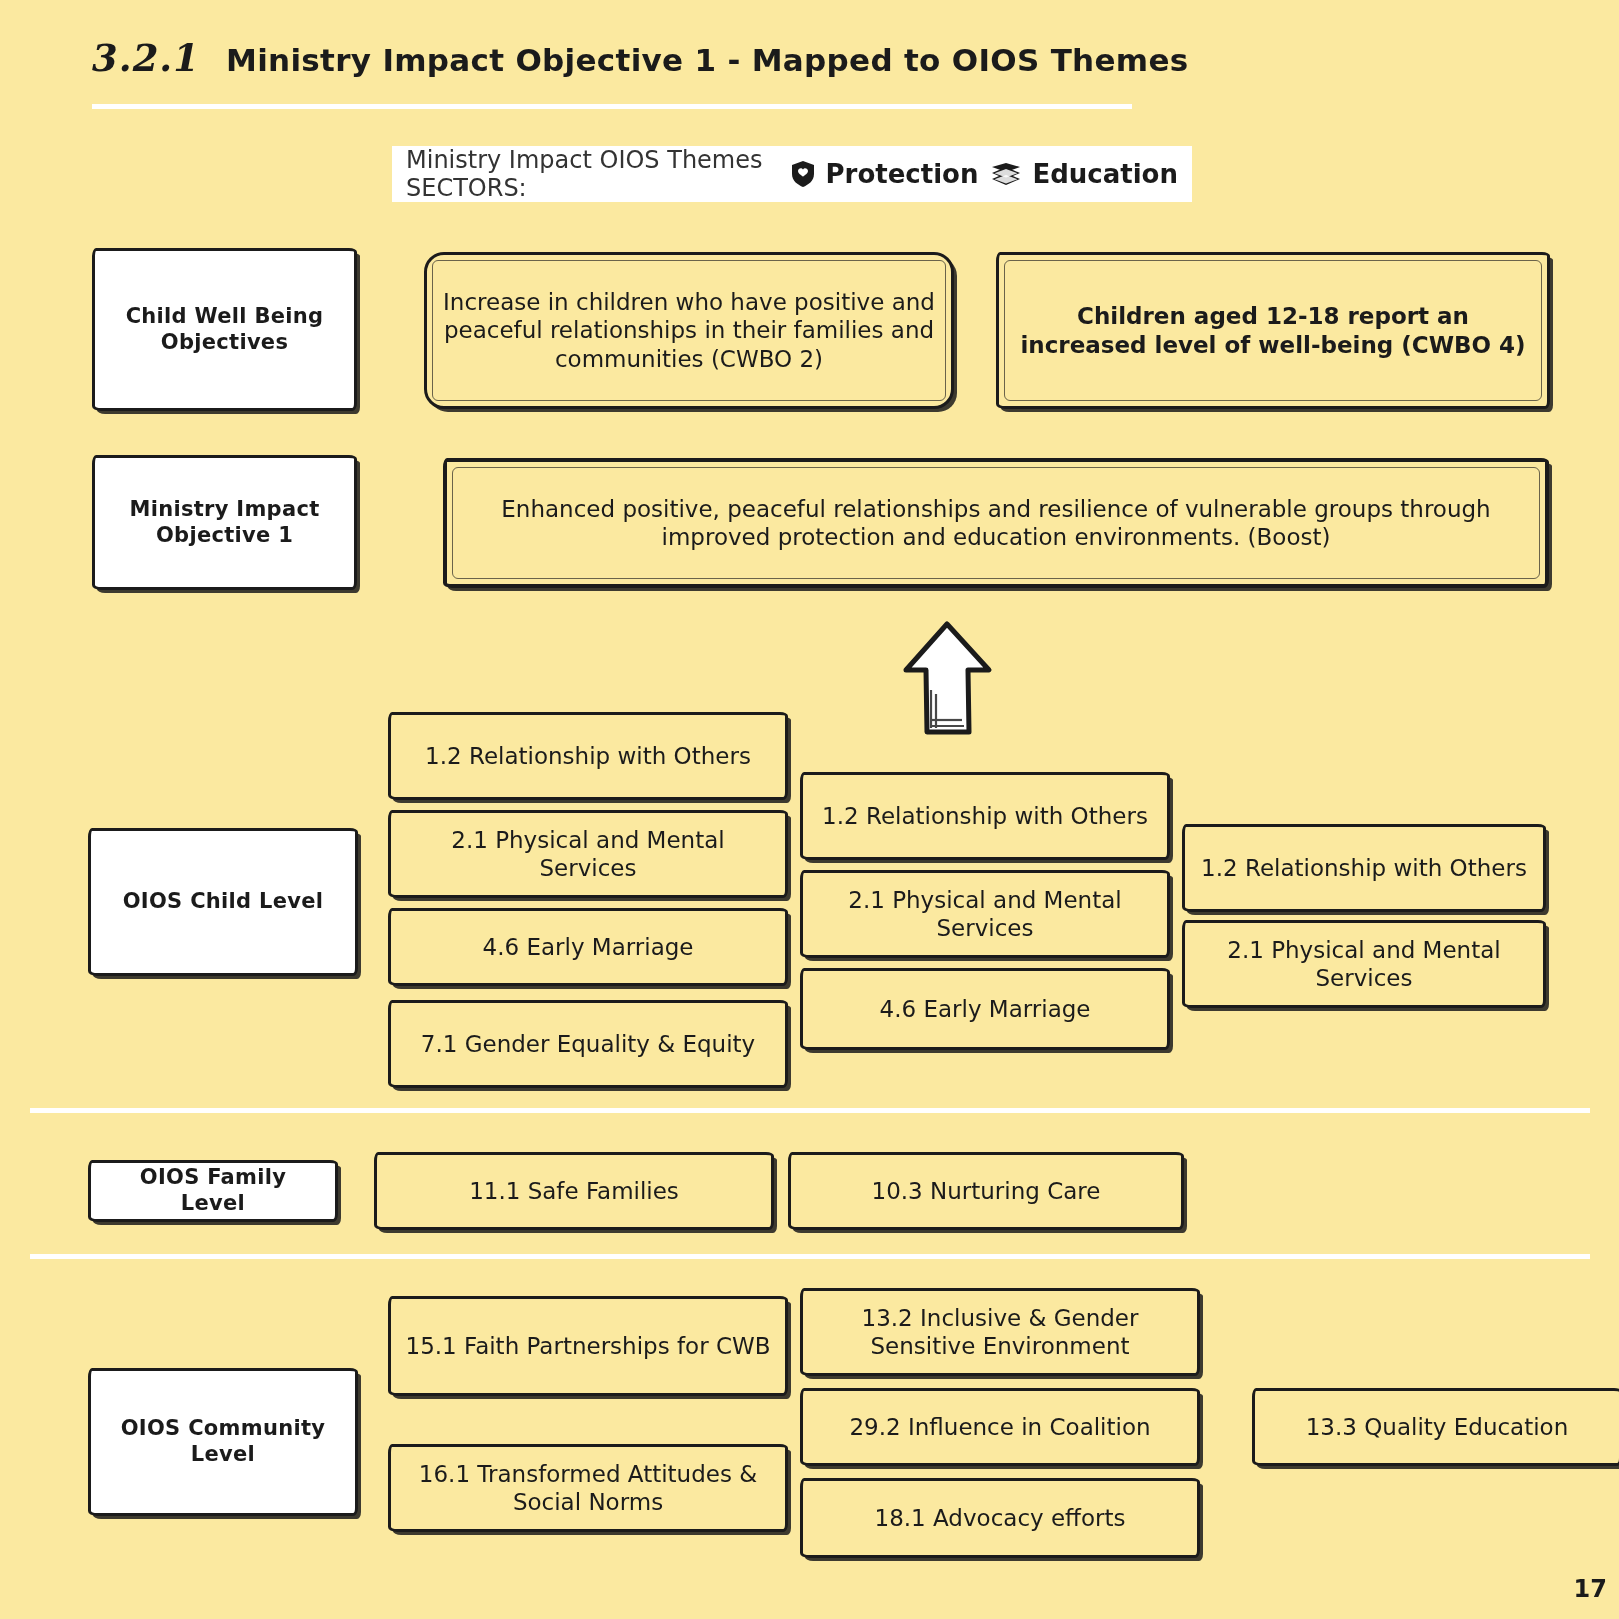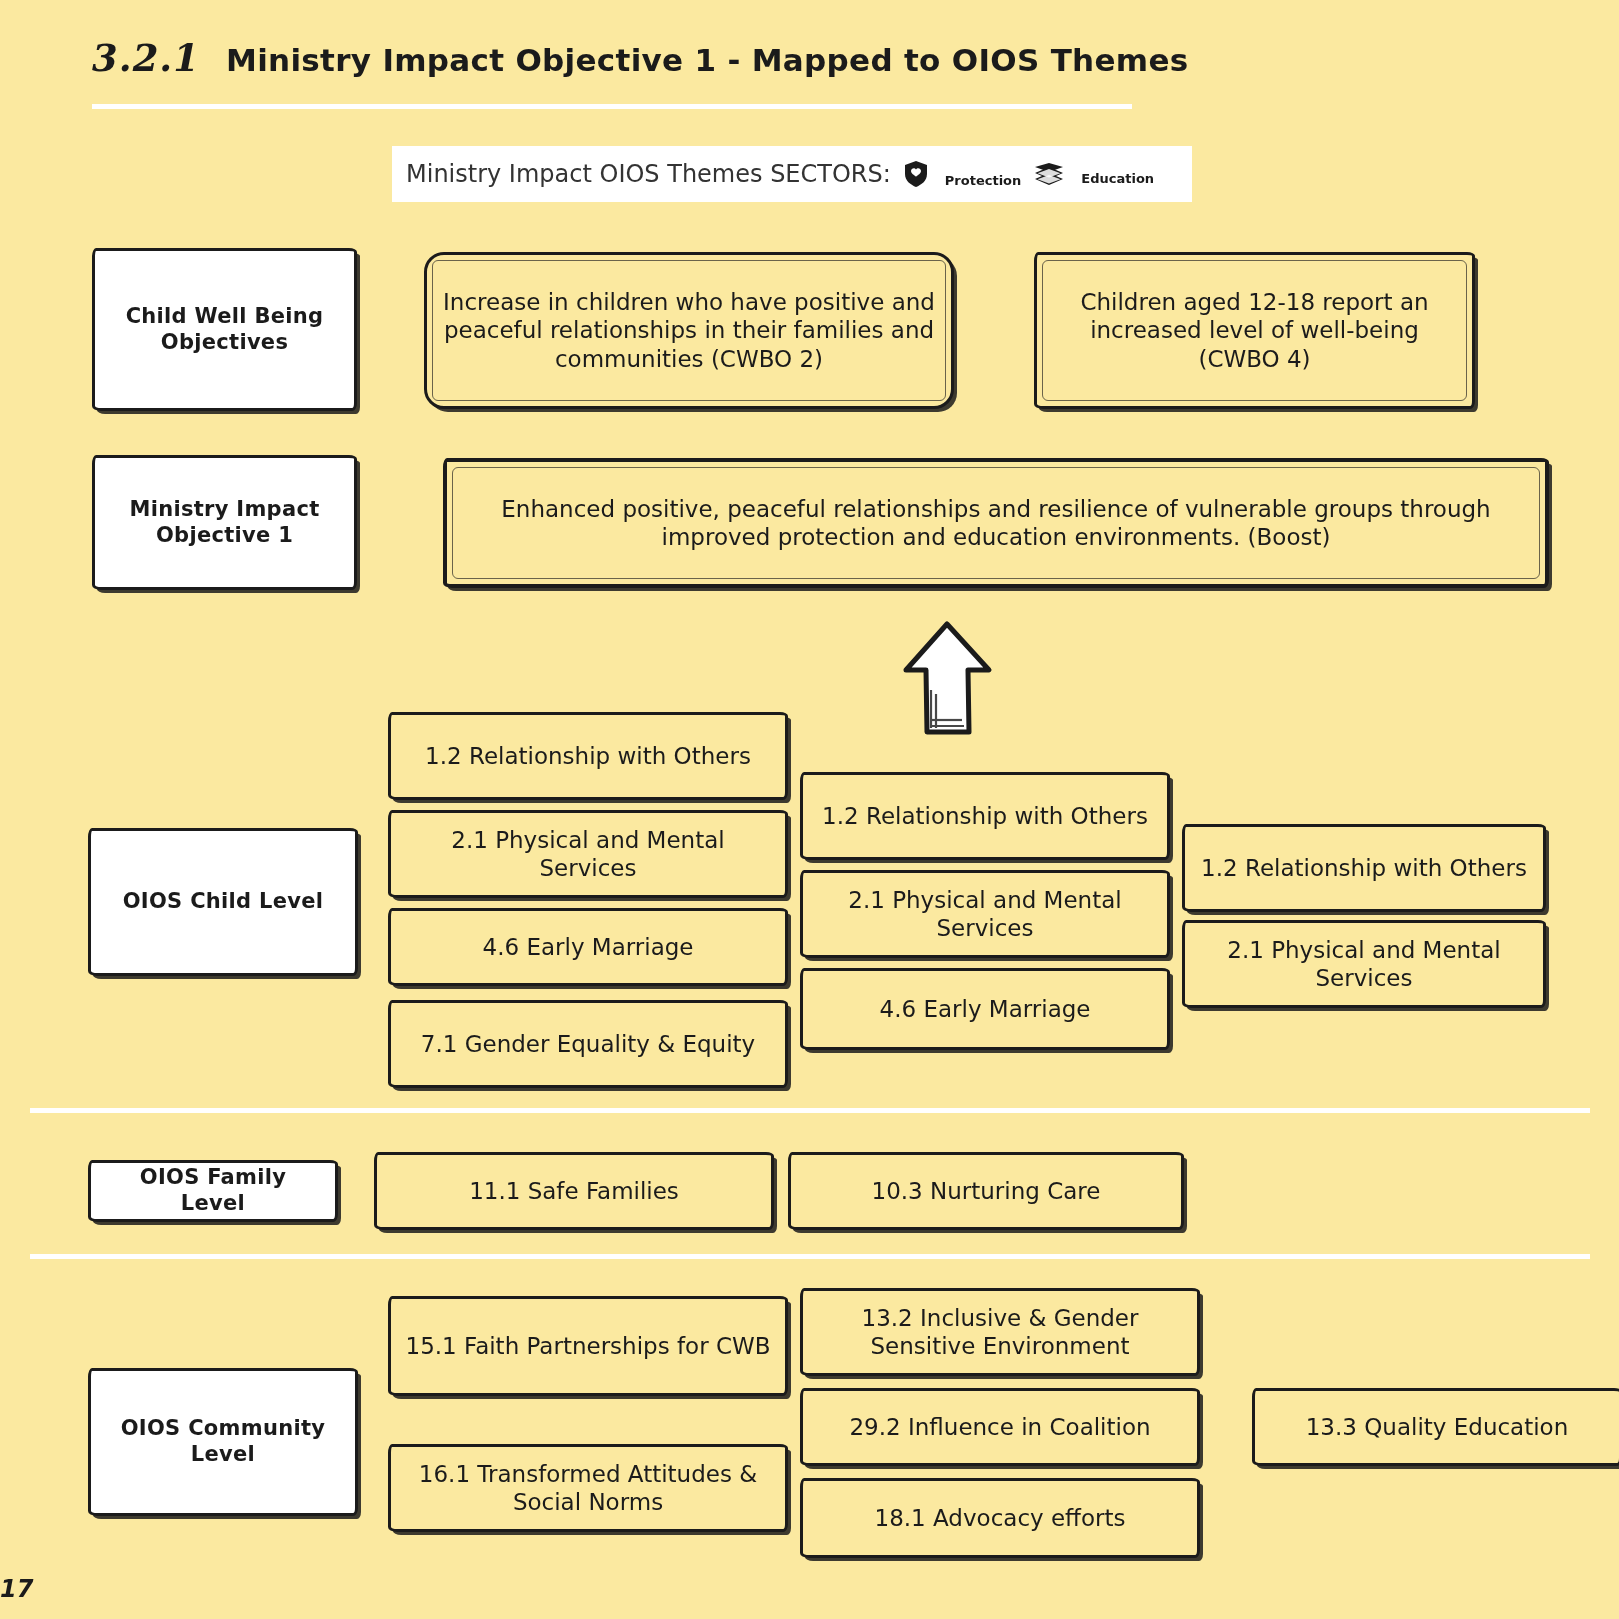--- a/index.html
+++ b/index.html
@@ -56,23 +56,23 @@
     align-items: center;
     padding: 0 14px;
     gap: 12px;
   }
   .legend-label {
     font-size: 24px;
     color: #333;
   }
   .legend-item {
     display: flex;
-    align-items: flex-end;
-    gap: 16px;
-    font-size: 13px;
+    align-items: center;
+    gap: 10px;
+    font-size: 26px;
     font-weight: 700;
   }
   .legend-item .ic { display: inline-block; line-height: 1; }
   .shield-ic svg, .book-ic svg { display: block; }
 
   
   .sbox {
     position: absolute;
     background: #fbe9a0;
     border: 3px solid #1b1b1b;
@@ -115,24 +115,23 @@
     top: 620px;
     width: 96px;
     height: 118px;
   }
 
   
   .page-num {
     position: absolute;
     left: 0; right: 12px;
     bottom: 16px;
-    text-align: left;
+    text-align: right;
     font-size: 24px;
     font-weight: 700;
-    font-style: italic;
   }
 </style>
 </head>
 <body>
 
 <div class="title-row">
   <span class="title-num">3.2.1</span>
   <span class="title-main">Ministry Impact Objective 1 - Mapped to OIOS Themes</span>
 </div>
 <div class="title-underline"></div>
@@ -168,21 +167,21 @@
   <div class="inner">
     <div>Child Well Being</div>
     <div>Objectives</div>
   </div>
 </div>
 
 <div class="sbox dbl" style="left:424px; top:252px; width:530px; height:157px;border-radius:20px;">
   <div class="inner">Increase in children who have positive and peaceful relationships in their families and communities (CWBO 2)</div>
 </div>
 
-<div class="sbox dbl" style="left:1034px; top:252px; width:441px; height:157px;">
+<div class="sbox dbl" style="left:996px; top:252px; width:554px; height:157px;font-weight:bold;">
   <div class="inner">Children aged 12-18 report an increased level of well-being (CWBO 4)</div>
 </div>
 
 <div class="sbox white" style="left:92px; top:455px; width:265px; height:135px;">
   <div class="inner">
     <div>Ministry Impact</div>
     <div>Objective 1</div>
   </div>
 </div>
 

